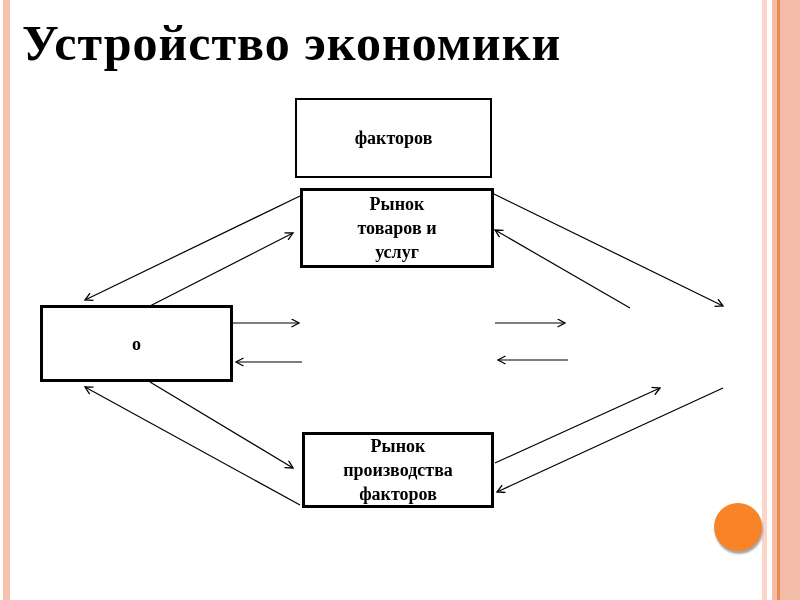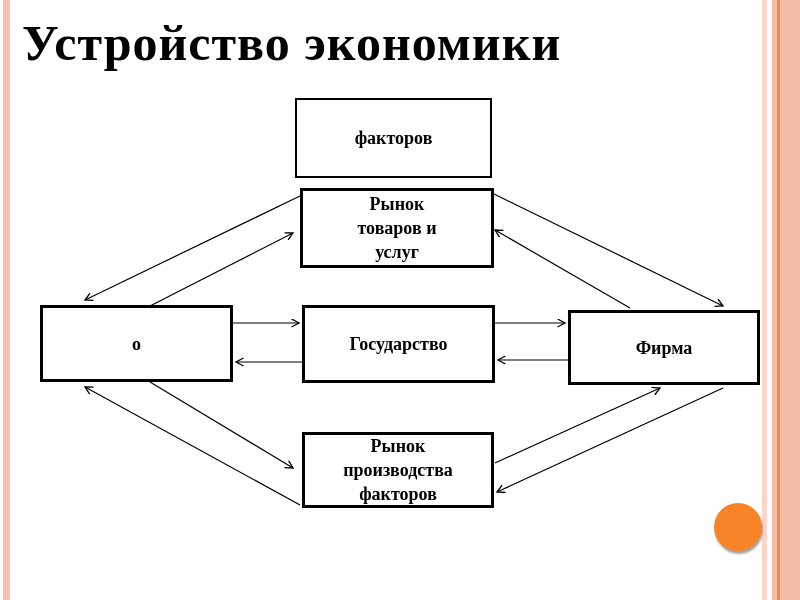--- a/index.html
+++ b/index.html
@@ -35,27 +35,21 @@
   <div class="node" style="left:300px;top:188px;width:194px;height:80px;">
     <div class="ln">Рынок</div>
     <div class="ln">товаров и</div>
     <div class="ln">услуг</div>
   </div>
 
   <div class="node" style="left:40px;top:305px;width:193px;height:77px;">
     <div class="ln">о</div>
   </div>
 
-  <div class="node" style="left:302px;top:305px;width:193px;height:78px;">
-    <div class="ln">Государство</div>
-  </div>
 
-  <div class="node" style="left:568px;top:310px;width:192px;height:75px;">
-    <div class="ln">Фирма</div>
-  </div>
 
   <div class="node" style="left:302px;top:432px;width:192px;height:76px;">
     <div class="ln">Рынок</div>
     <div class="ln">производства</div>
     <div class="ln">факторов</div>
   </div>
 
   <svg id="arrows-svg" viewBox="0 0 800 600" xmlns="http://www.w3.org/2000/svg">
     <defs>
       <marker id="arrow-head" markerWidth="12" markerHeight="12" refX="8" refY="4.5" orient="auto" markerUnits="userSpaceOnUse">

